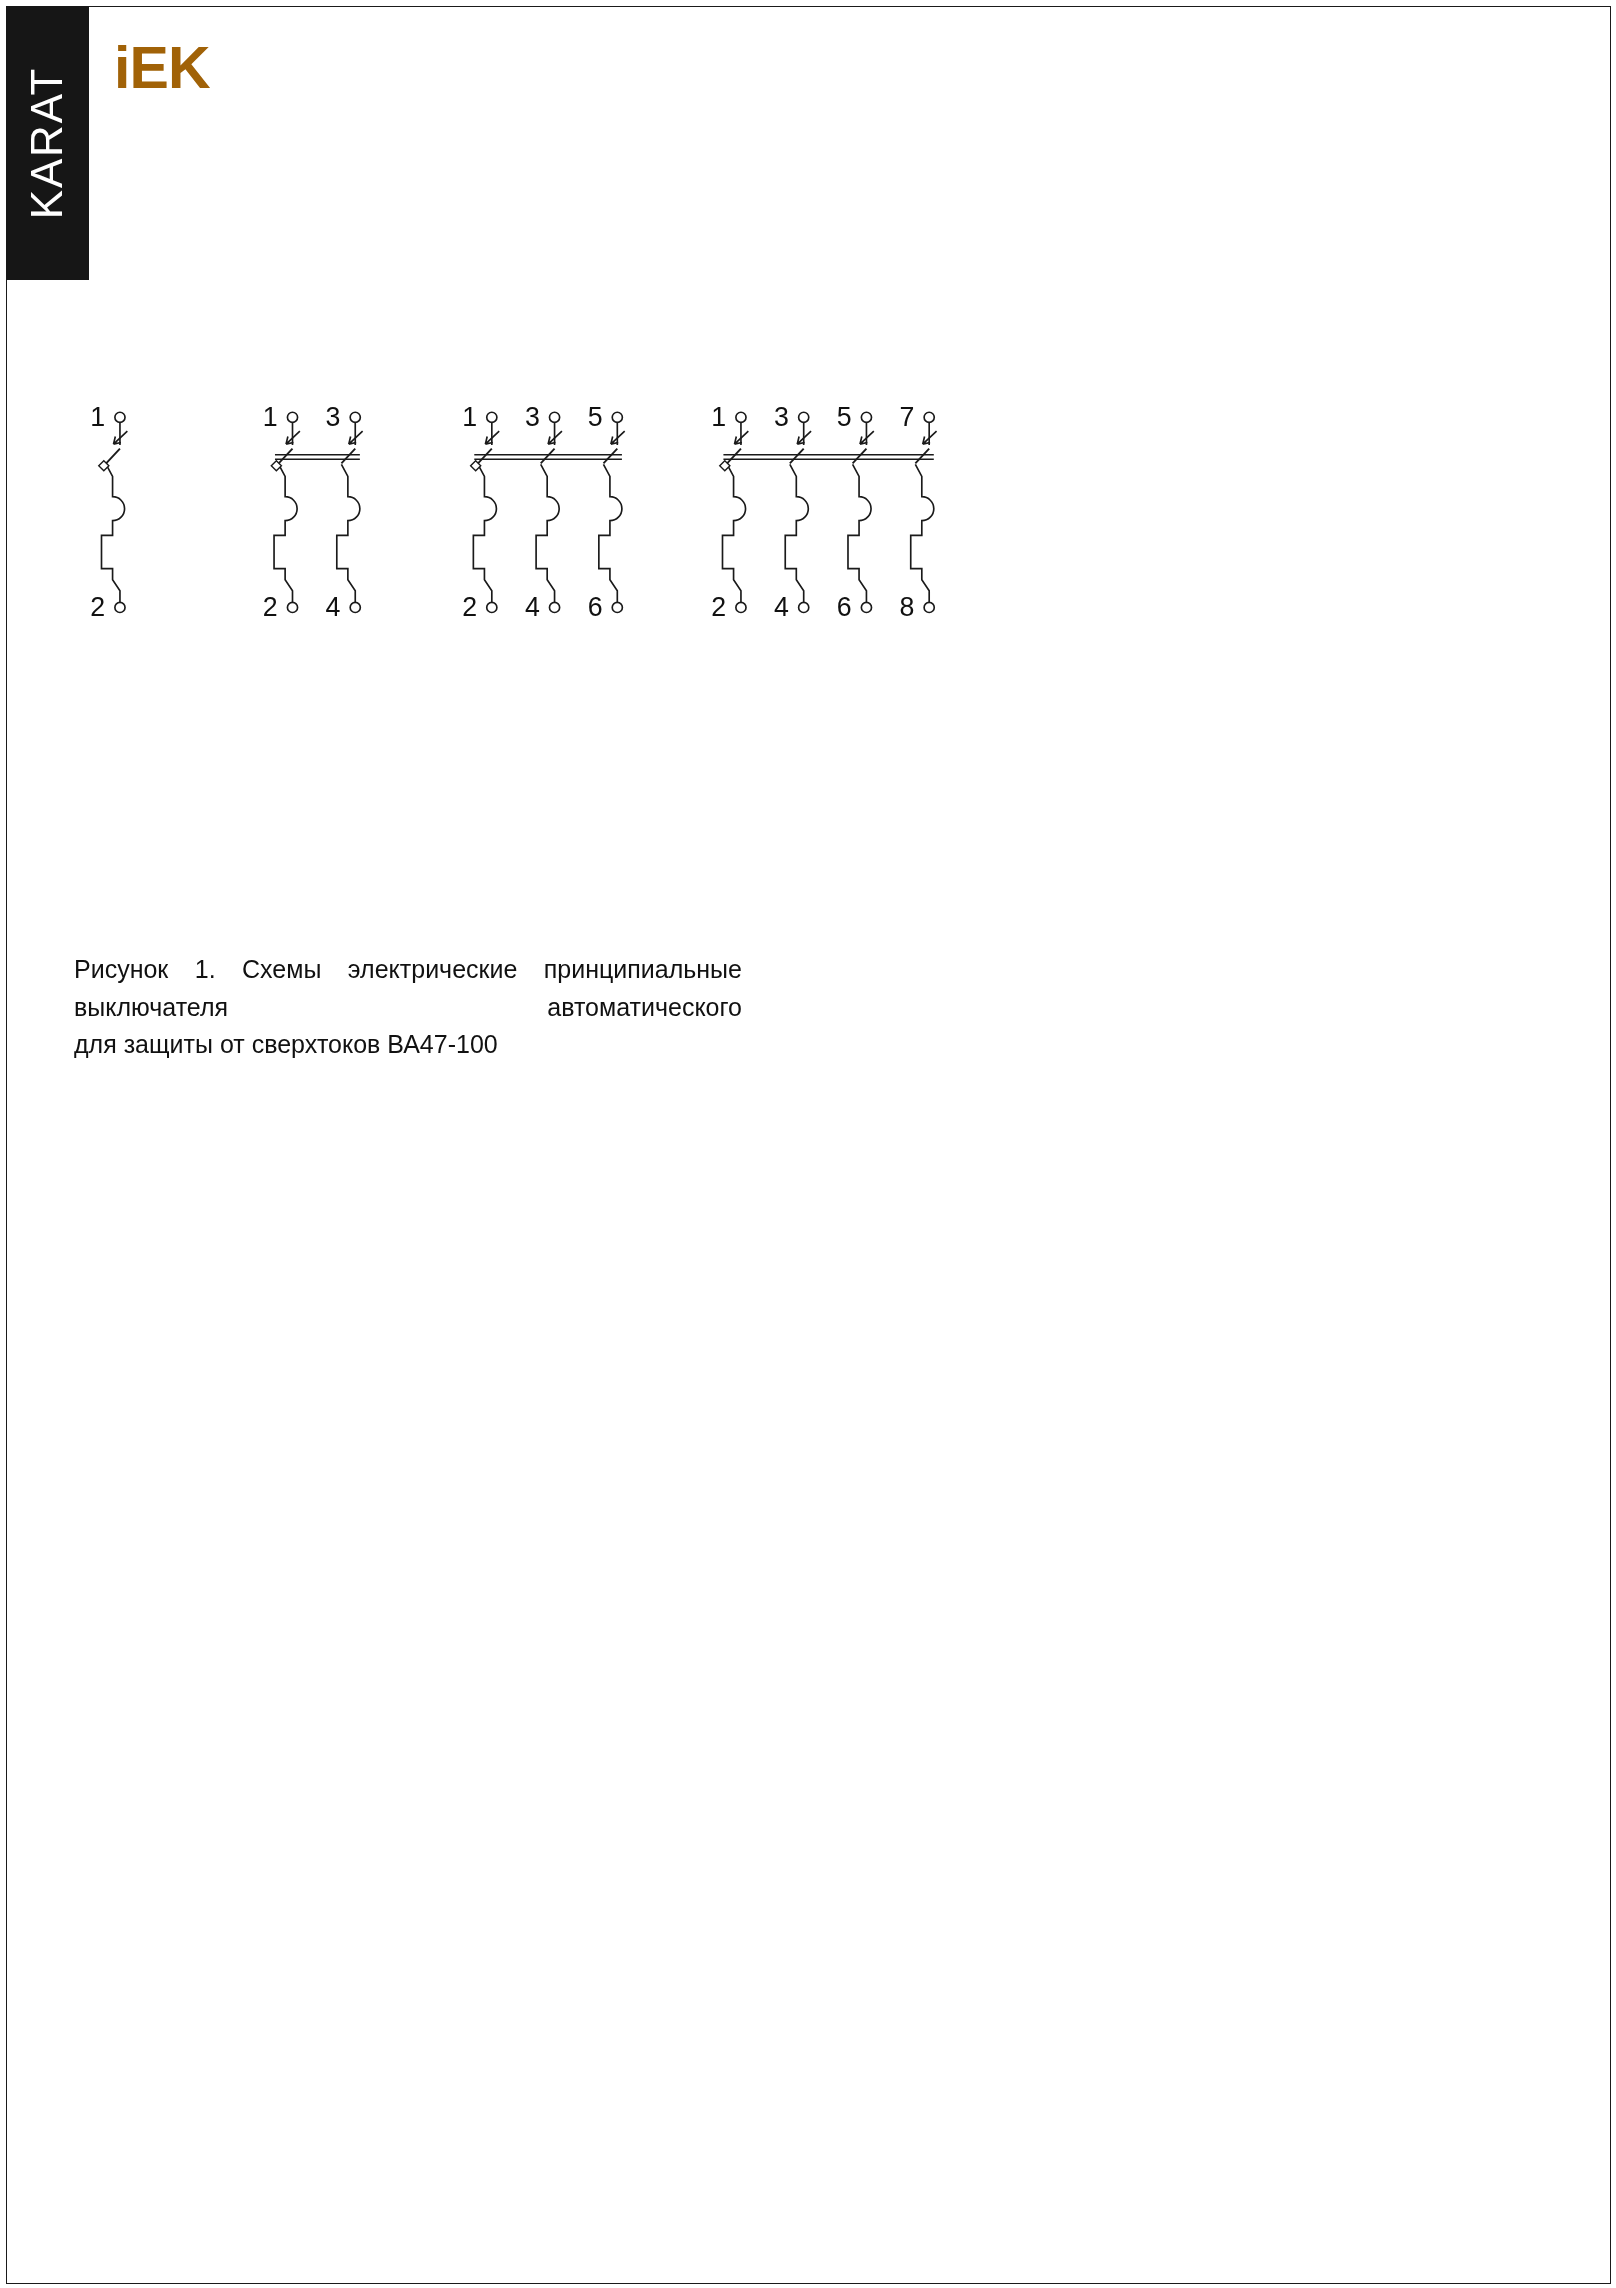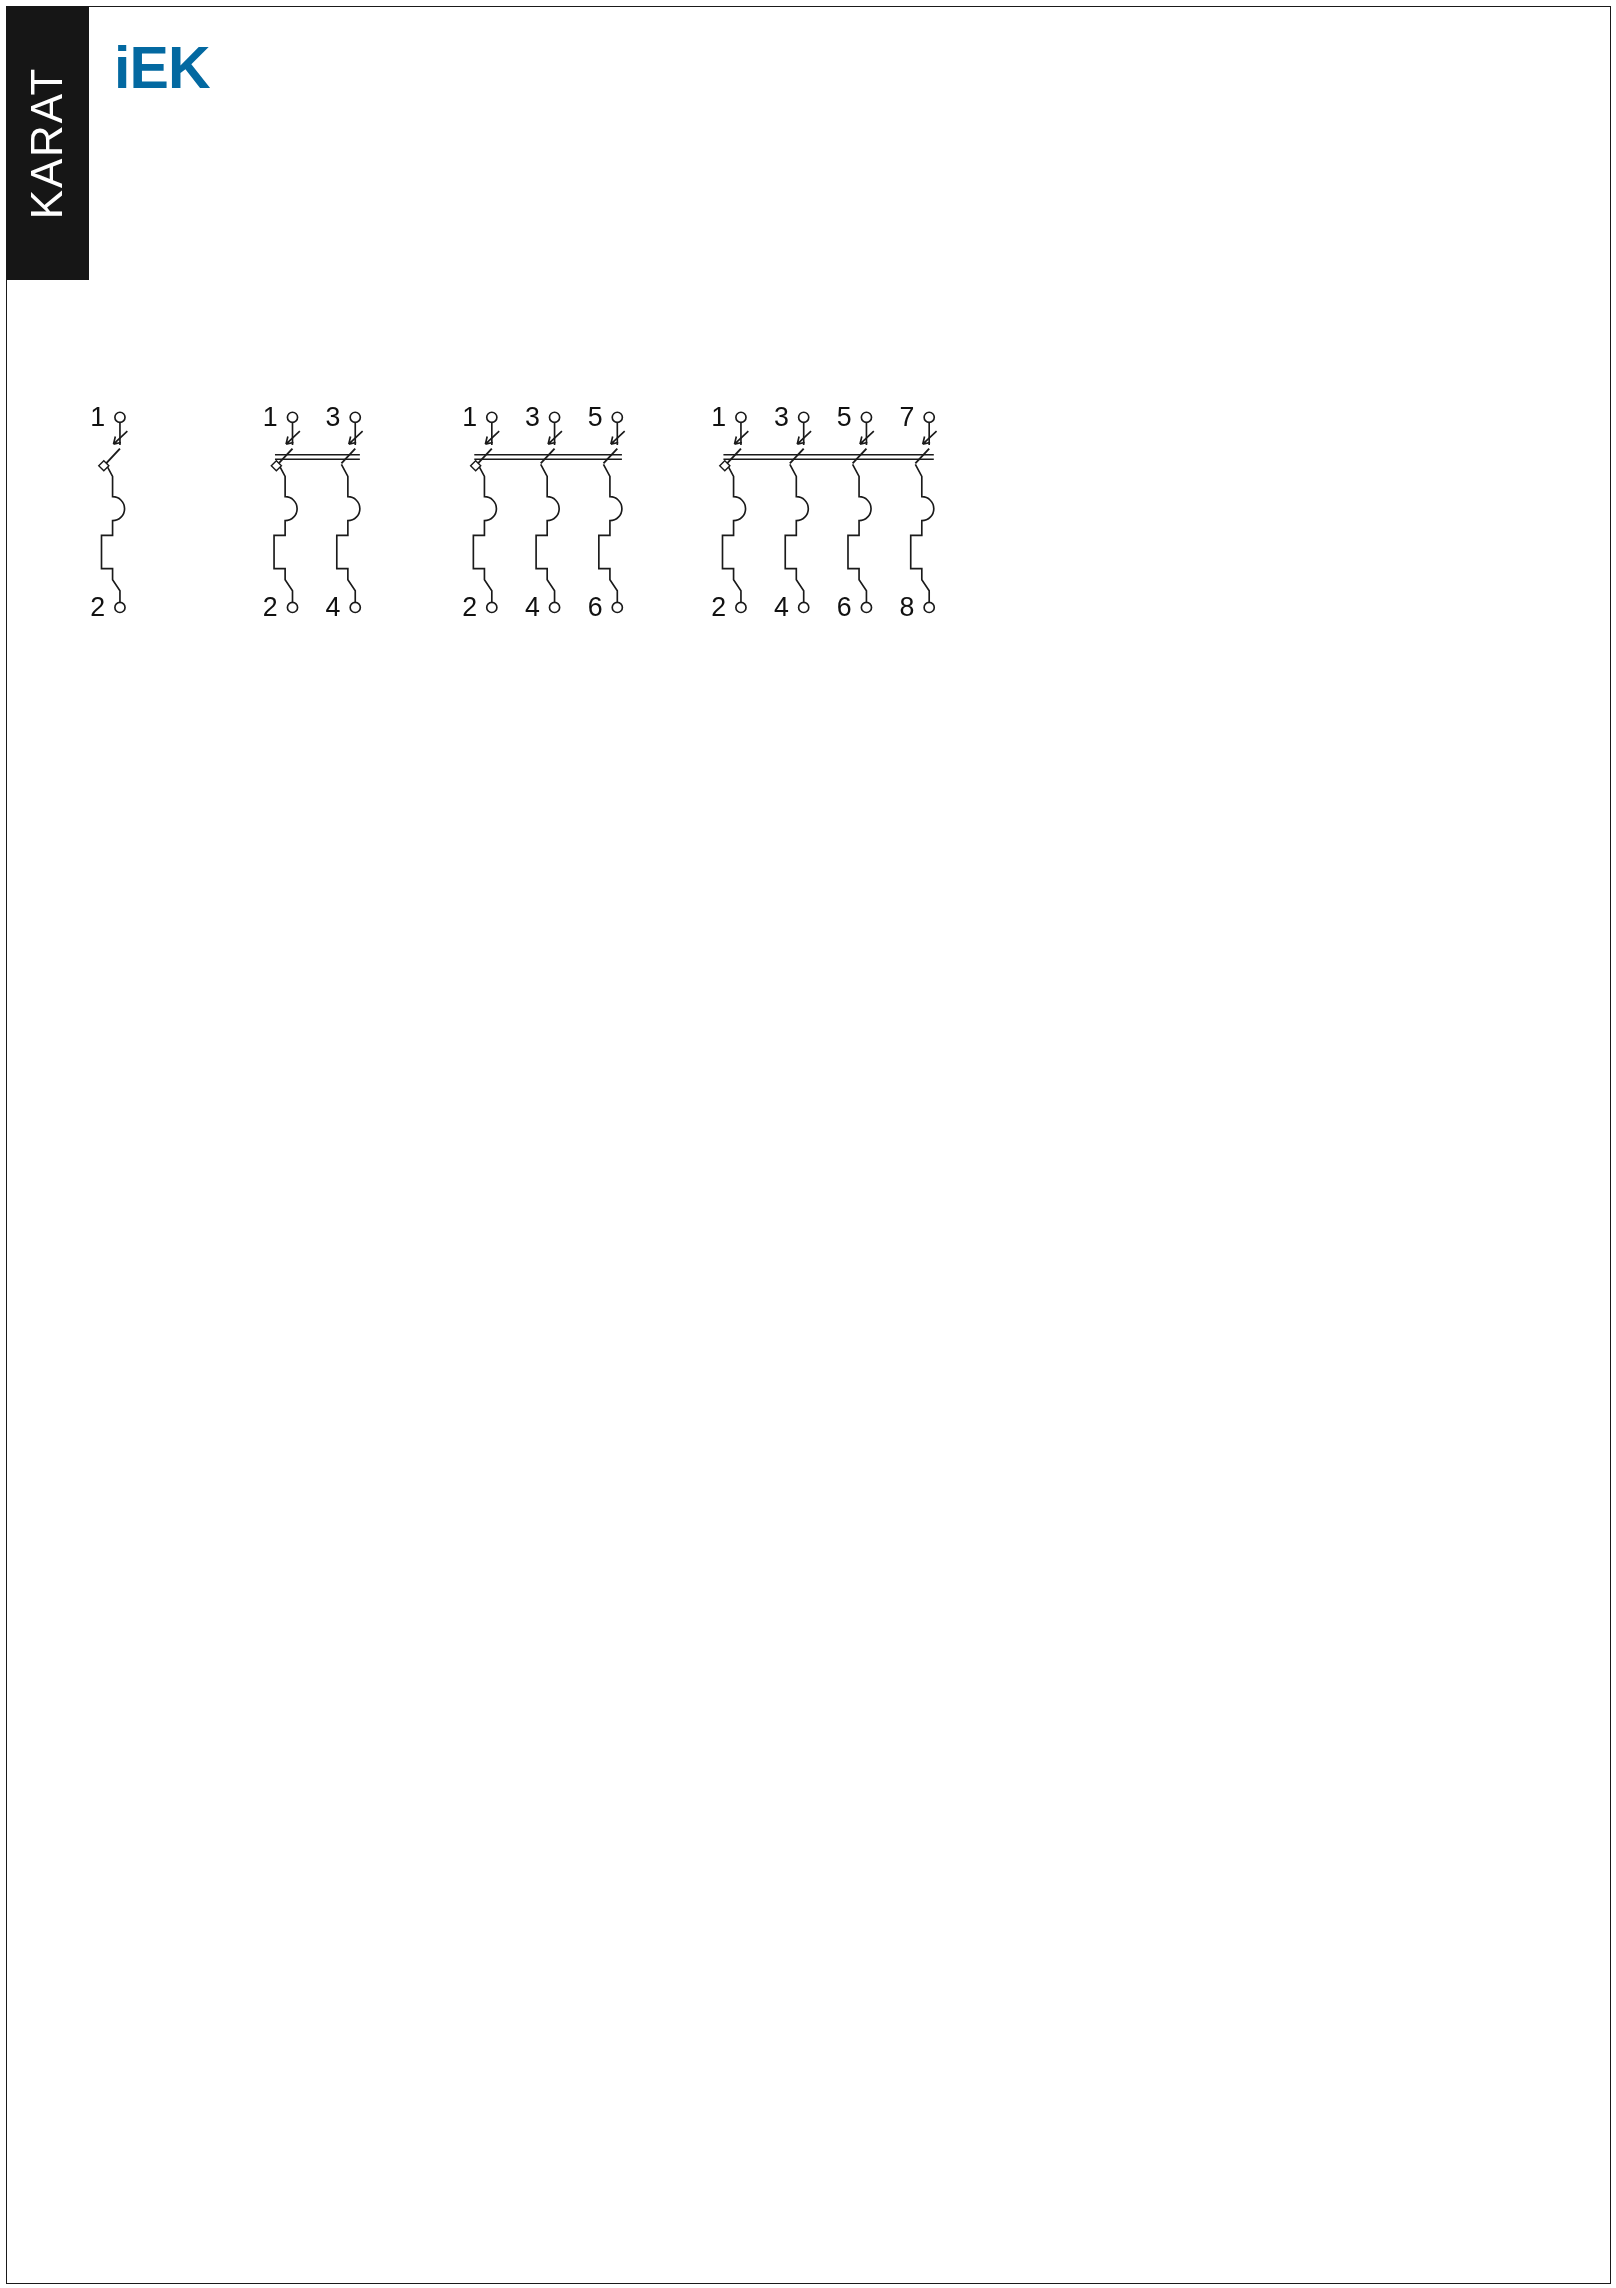--- a/index.html
+++ b/index.html
@@ -32,21 +32,21 @@
     color: #ffffff;
     font-size: 44px;
     letter-spacing: 1.8px;
   }
   .logo {
     position: absolute;
     left: 114px; top: 39px;
     font-size: 59px;
     font-weight: 700;
     letter-spacing: -0.9px;
-    color: #0369a1;
+    color: #a16207;
     line-height: 1;
   }
   .schematics-svg {
     position: absolute;
     left: 0; top: 397px;
     width: 1015px;
     height: 240px;
   }
   .caption {
     position: absolute;
@@ -187,14 +187,18 @@
           <line x1="1007" y1="56" x2="992" y2="72" stroke="#1a1a1a" stroke-width="2"></line>
           <path d="M 992 73 L 999 86 L 999 108 a 13 13 0 0 1 0 26 L 999 150 L 987 150 L 987 186 L 999 186 L 999 198 L 1007 210 L 1007 222.5" stroke="#1a1a1a" stroke-width="1.8" fill="none"></path>
           <circle cx="1007" cy="22" r="5.5" stroke="#1a1a1a" stroke-width="1.8" fill="#fff"></circle>
           <circle cx="1007" cy="228" r="5.5" stroke="#1a1a1a" stroke-width="1.8" fill="#fff"></circle>
           <text x="991" y="31" text-anchor="end" font-size="29" fill="#111" font-family="&quot;Liberation Sans&quot;, sans-serif">7</text>
           <text x="991" y="237" text-anchor="end" font-size="29" fill="#111" font-family="&quot;Liberation Sans&quot;, sans-serif">8</text>
         </g>
       </g>
     </svg>
 
+  <div class="caption">
+    <div class="justified">Рисунок 1. Схемы электрические принципиальные выключателя автоматического</div>
+    <div>для защиты от сверхтоков ВА47-100</div>
+  </div>
 </div>
 
 
 </body></html>

